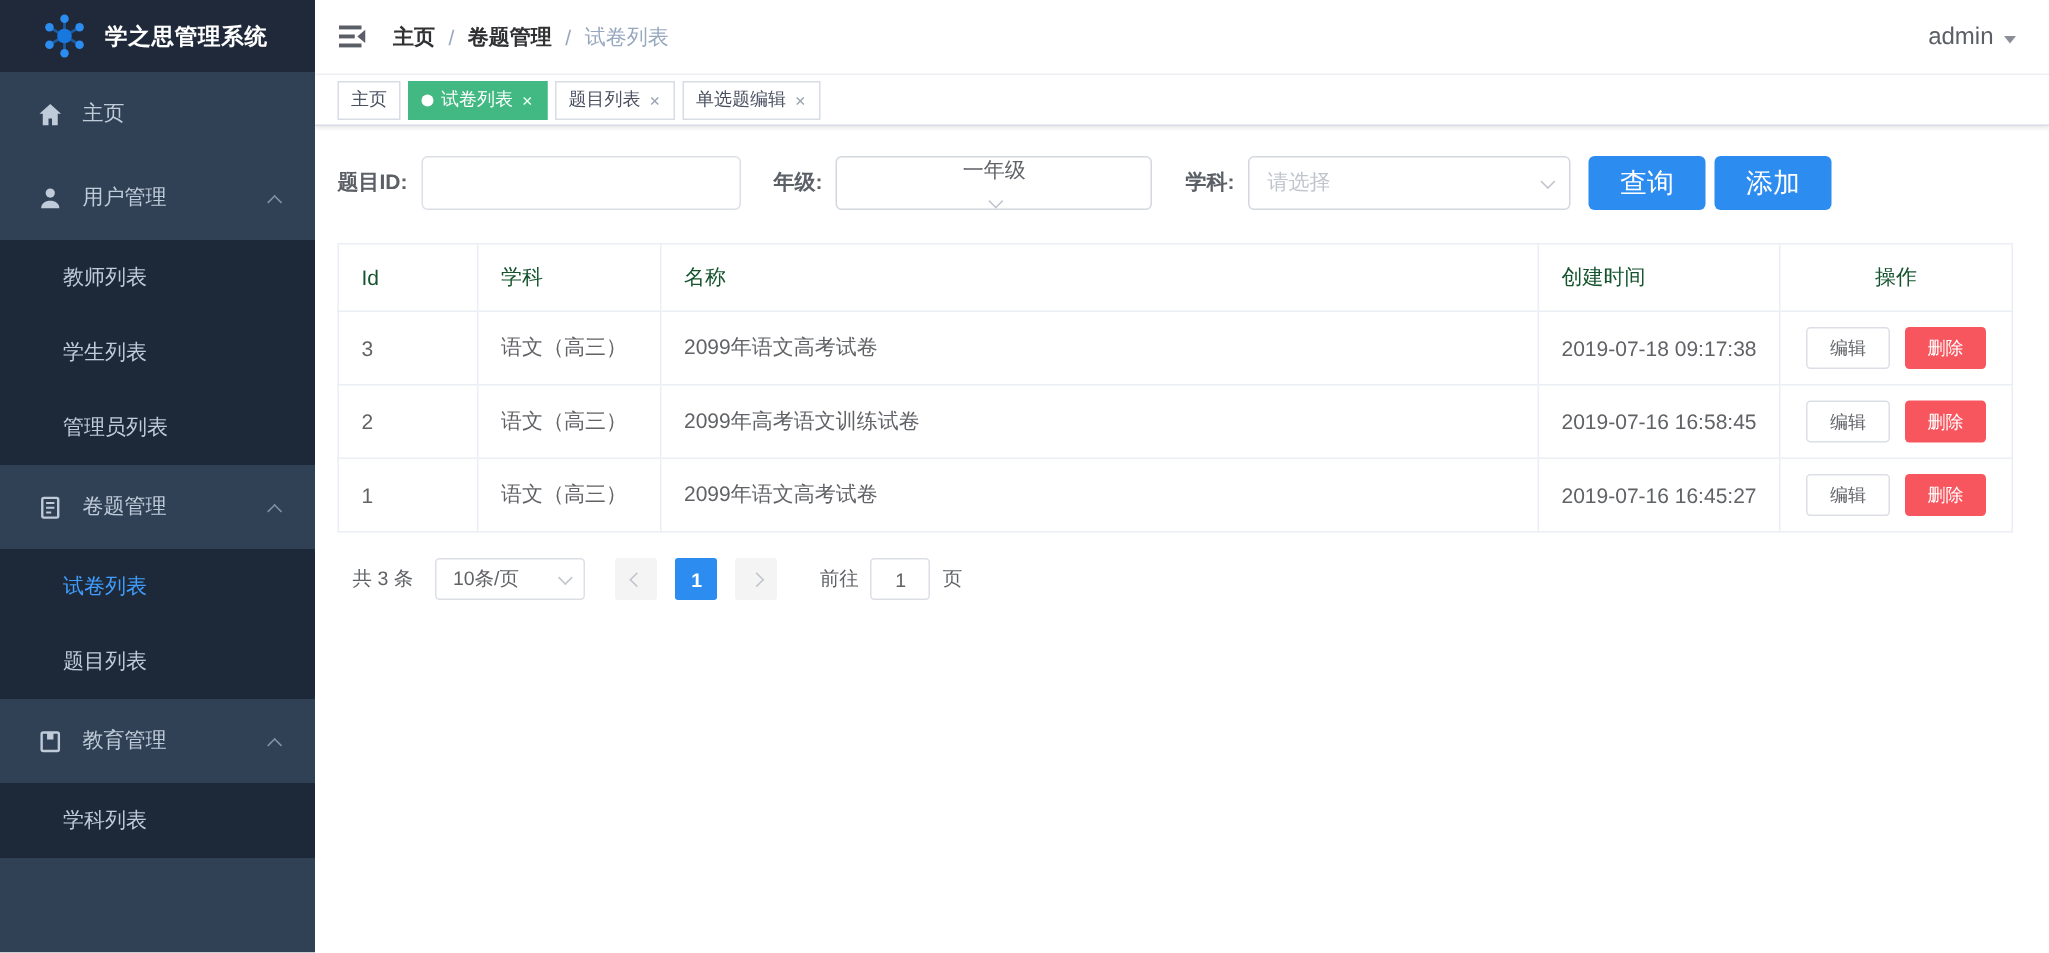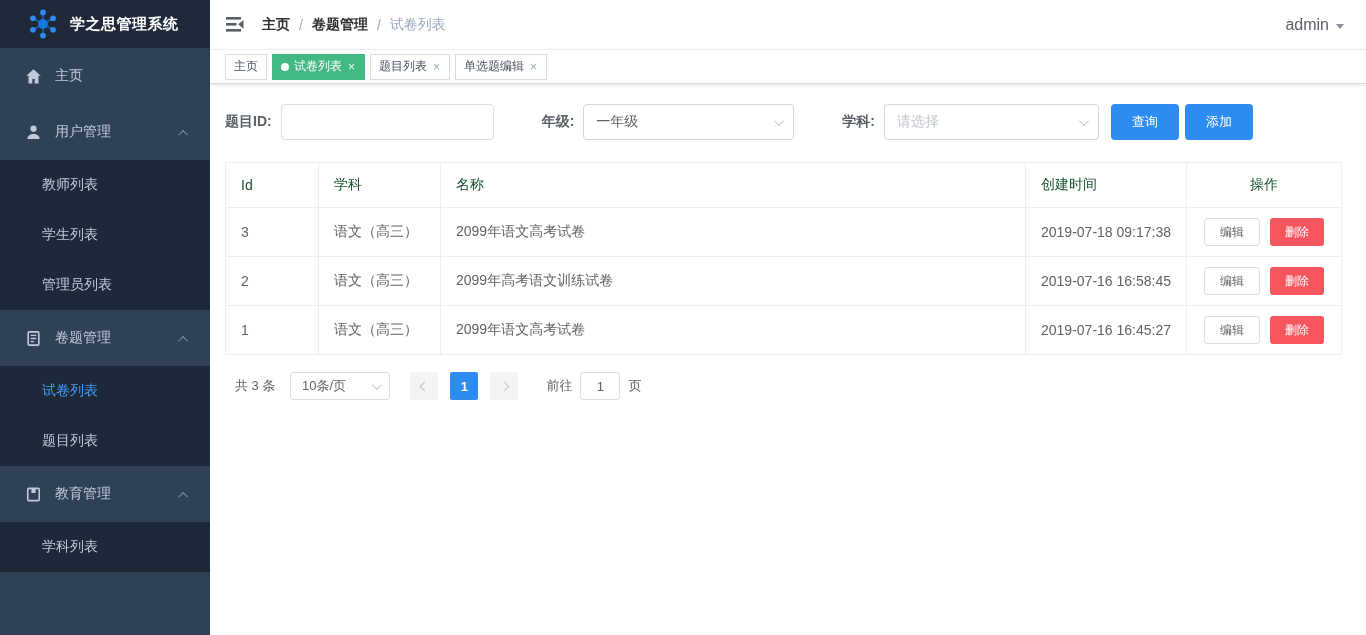--- a/index.html
+++ b/index.html
@@ -45,24 +45,24 @@
   .content { padding:20px 25px 0 15px; }
 
   
   .filter-row { display:flex; align-items:center; }
   .f-label { font-size:14px; font-weight:700; color:#5b6067; white-space:nowrap; }
   .text-input { width:213px; height:36px; border:1px solid #dcdfe6; border-radius:4px; margin-left:9px; padding:0 12px; font-size:14px; color:#606266; outline:none; }
   .select { height:36px; border:1px solid #d3d7de; border-radius:4px; margin-left:9px; display:flex; align-items:center; justify-content:space-between; padding:0 12px; cursor:pointer; background:#fff; }
   .select .sel-text { font-size:14px; color:#606266; }
   .select .sel-text.placeholder { color:#c0c4cc; }
   .select .chev { color:#c0c4cc; }
-  .sel-grade { width:211px; margin-left:9px; }
+  .sel-grade { width:211px; margin-left:9px;flex-direction:column; }
   .sel-subject { width:215px; }
-  .ml30 { margin-left:48px; }
-  .btn { height:36px; padding:0 21px; border:none; border-radius:4px; background:#2d8cf0; color:#fff; font-size:13px; cursor:pointer; }
+  .ml30 { margin-left:22px; }
+  .btn { height:36px; padding:0 21px; border:none; border-radius:4px; background:#2d8cf0; color:#fff; font-size:18px; cursor:pointer; }
   .btn-search { margin-left:12px; }
   .btn-add { margin-left:6px; }
 
   
   table.data { width:1116px; border-collapse:collapse; margin-top:22px; table-layout:fixed; }
   table.data th { height:45px; font-size:14px; font-weight:400; color:#14532d; text-align:left; padding:0 15px; border:1px solid #ebeef5; background:#fff; }
   table.data td { height:49px; font-size:14px; color:#606266; padding:0 15px; border:1px solid #ebeef5; }
   table.data th.center, table.data td.center { text-align:center; }
   .col-id { width:93px; } .col-subject { width:122px; } .col-name { width:585px; } .col-created { width:161px; } .col-ops { width:155px; }
   .op-cell { display:flex; justify-content:center; align-items:center; gap:10px; }

